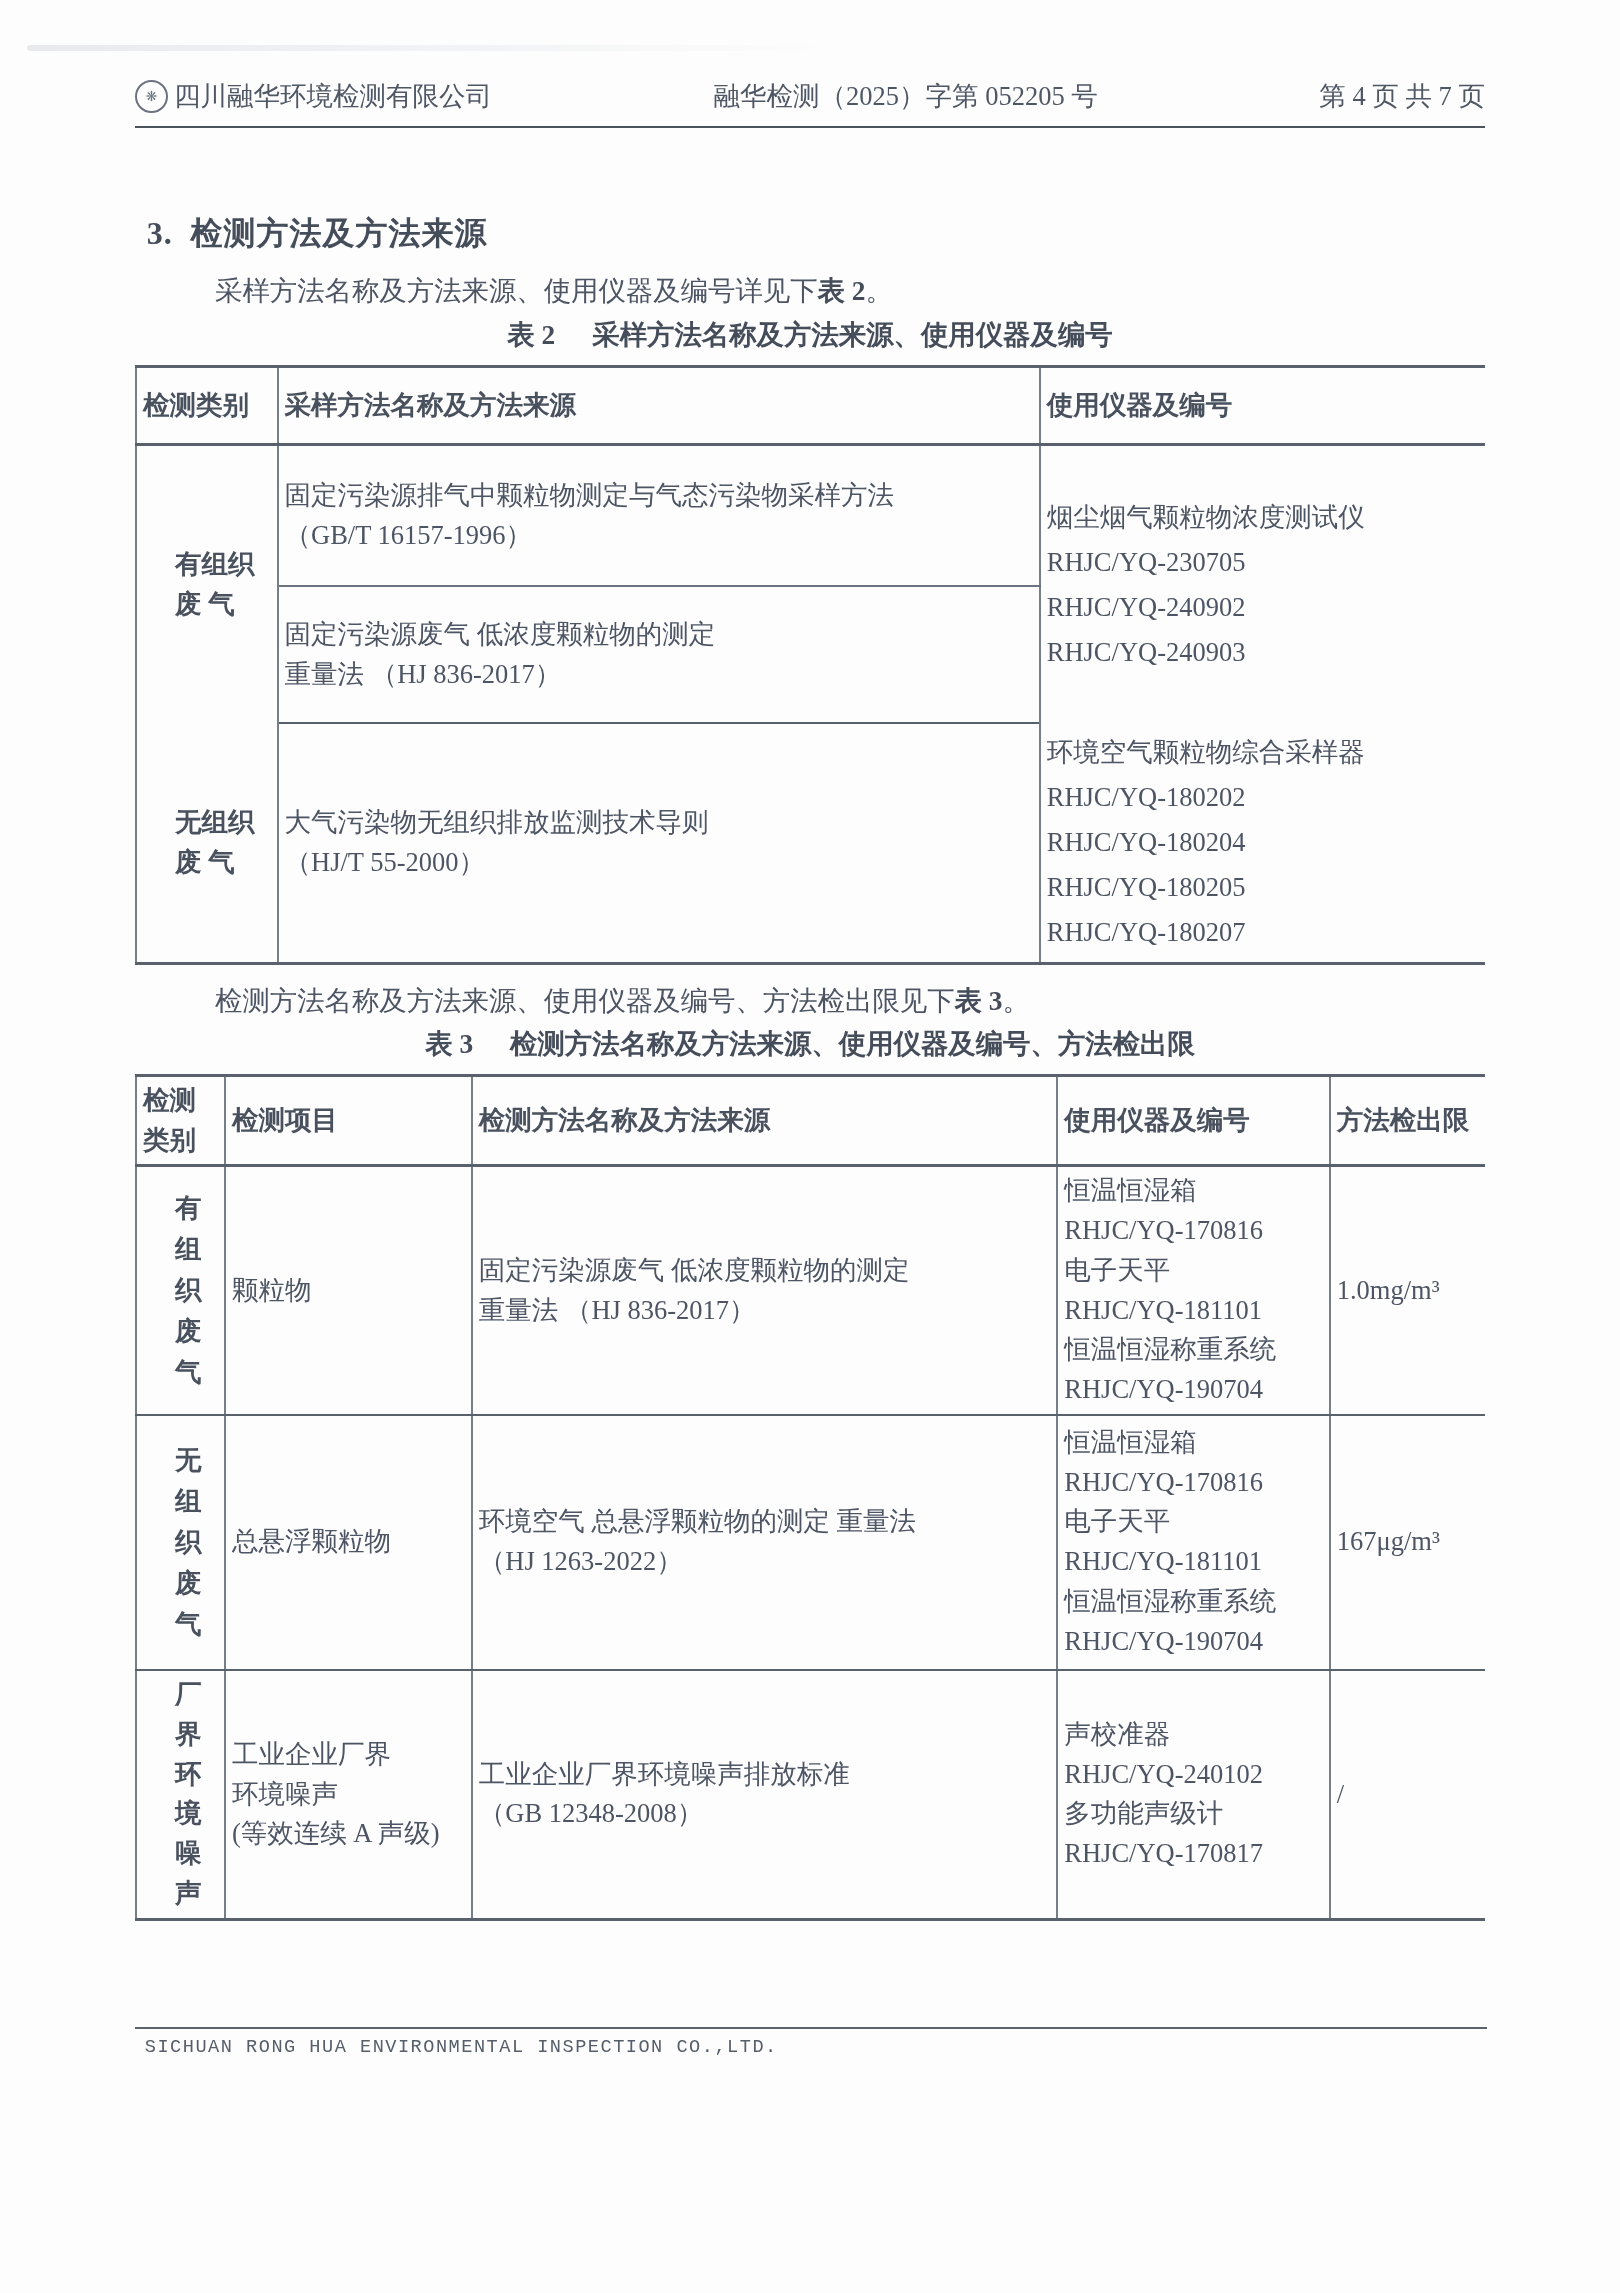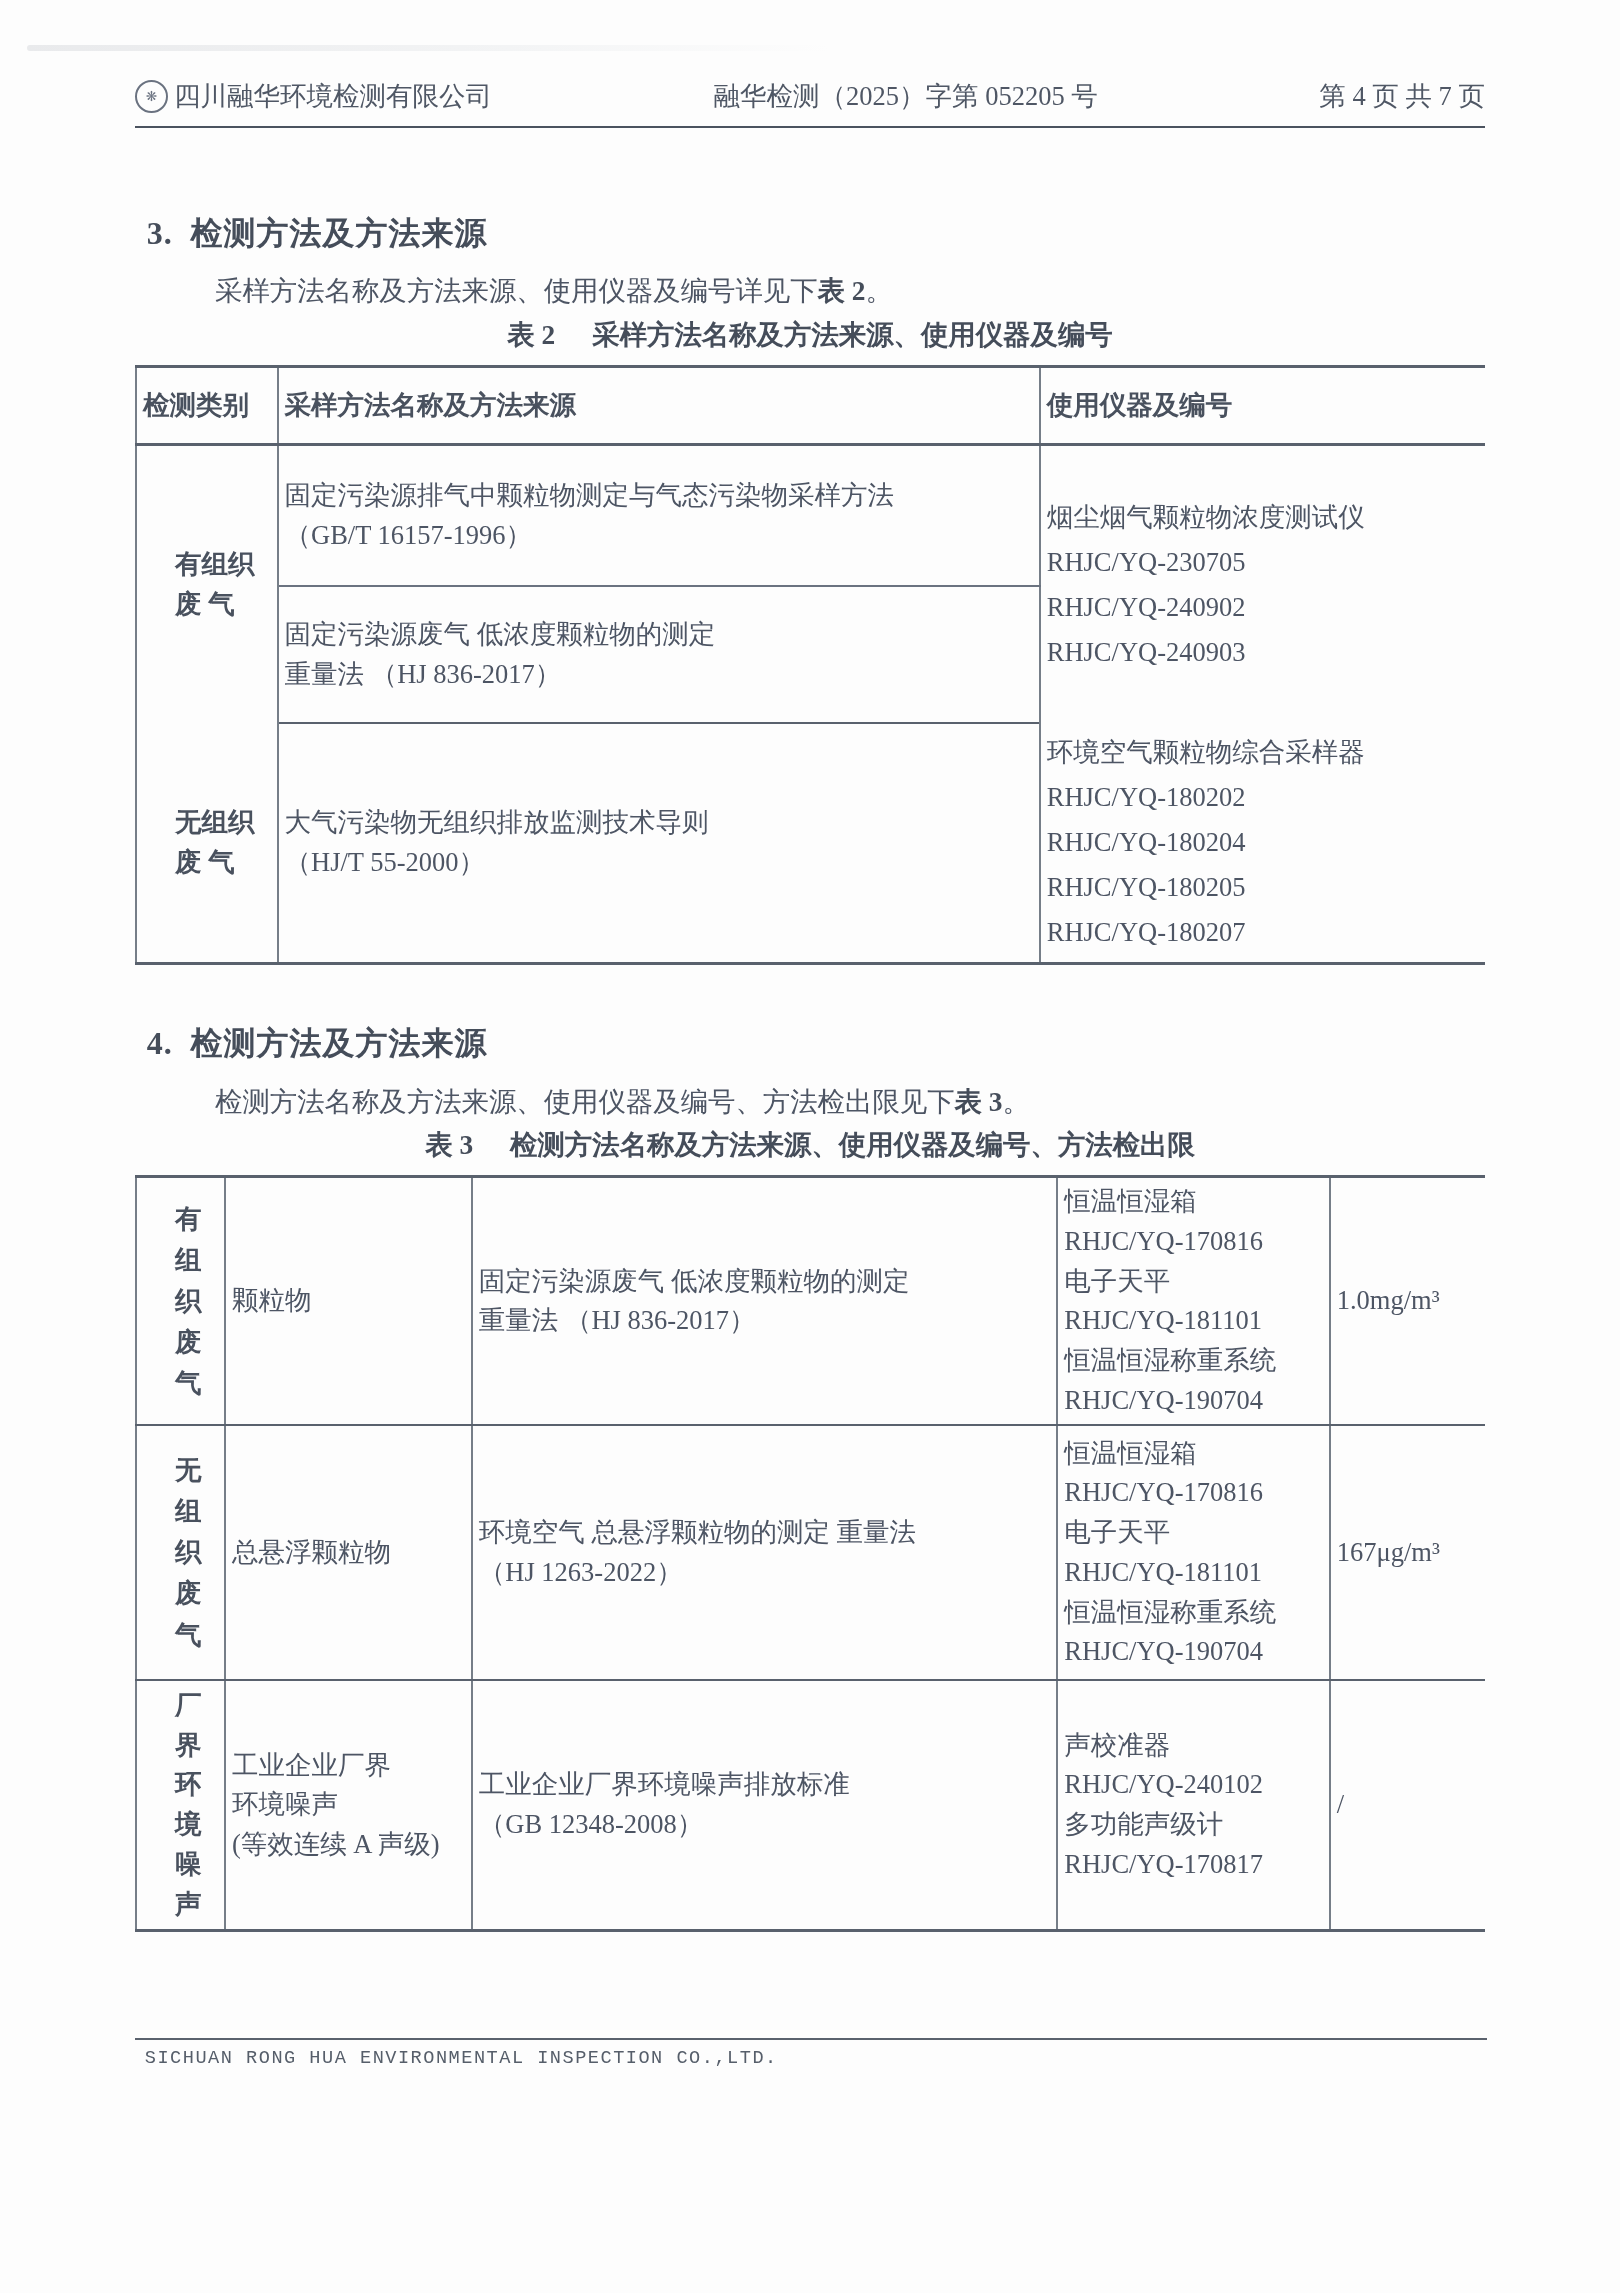--- a/index.html
+++ b/index.html
@@ -155,39 +155,44 @@
 （HJ/T 55-2000）</td>
         <td class="inst">环境空气颗粒物综合采样器
 RHJC/YQ-180202
 RHJC/YQ-180204
 RHJC/YQ-180205
 RHJC/YQ-180207</td>
       </tr>
     </tbody>
       </table>
 
-    <div class="sec-heading" style="margin-top:57px">
-      <span class="num">4.</span><span>检测方法及方法来源</span>
-    </div>
     <div class="intro">
       <span>检测方法名称及方法来源、使用仪器及编号、方法检出限见下</span><b>表 3</b><span>。</span>
     </div>
     <div class="tbl-caption">
       <span class="cap-label">表 3</span><span>检测方法名称及方法来源、使用仪器及编号、方法检出限</span>
     </div>
 
     <table class="t3">
       <colgroup>
           <col style="width:6.6%">
           <col style="width:18.3%">
           <col style="width:43.4%">
           <col style="width:20.2%">
           <col style="width:11.5%">
         </colgroup>
       <tbody>
+          <tr class="hrow">
+        <th>检测
+类别</th>
+        <th>检测项目</th>
+        <th>检测方法名称及方法来源</th>
+        <th>使用仪器及编号</th>
+        <th>方法检出限</th>
+      </tr>
       <tr class="r1 rowline">
         <td class="cat vertcat">有
 组
 织
 废
 气</td>
         <td>颗粒物</td>
         <td>固定污染源废气  低浓度颗粒物的测定
 重量法 （HJ 836-2017）</td>
         <td>恒温恒湿箱

